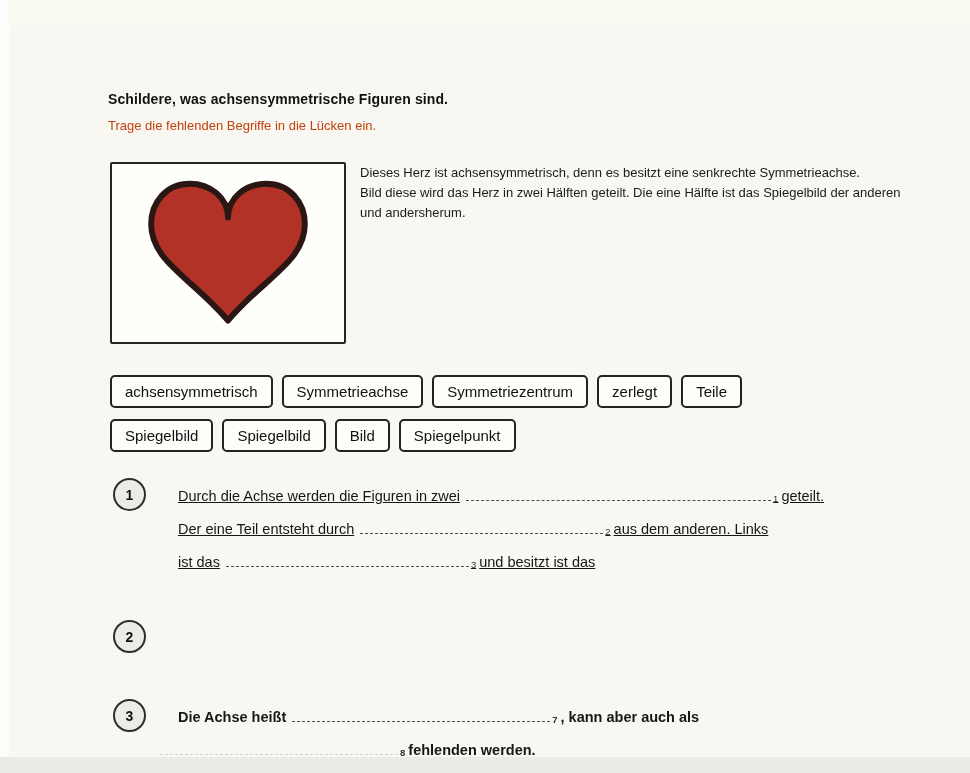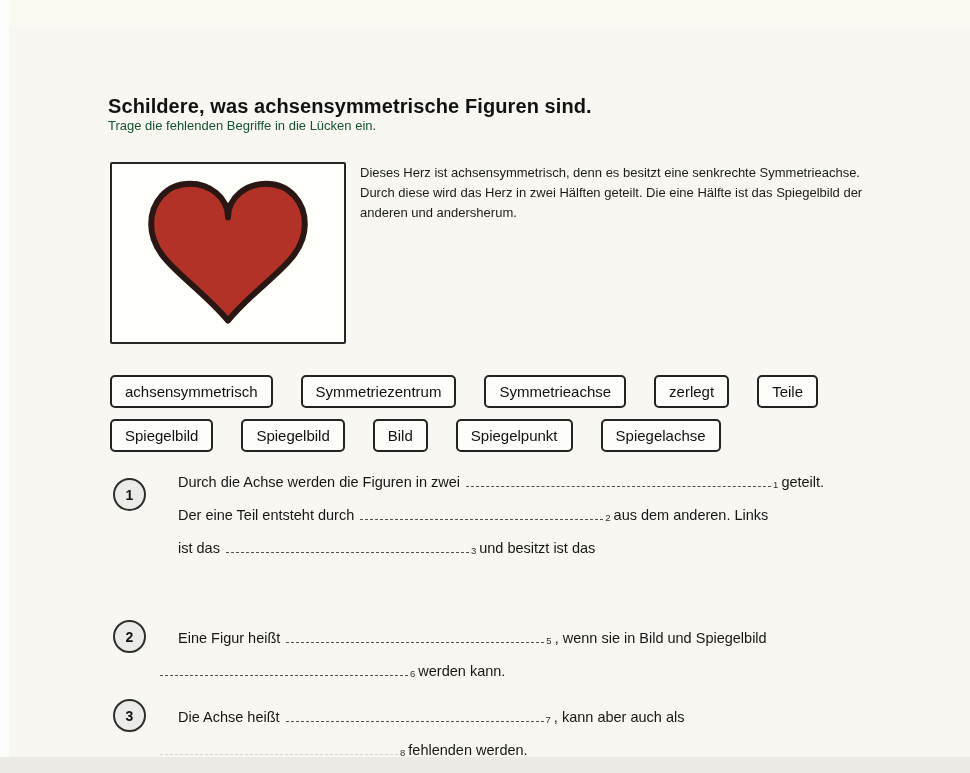--- a/index.html
+++ b/index.html
@@ -8,39 +8,39 @@
     position:relative; width:970px; height:773px;
     background:#f8f7f1; overflow:hidden; color:#1c1c1c;
     font-family:"Liberation Sans", sans-serif;
   }
   .edge-left  { position:absolute; left:0; top:0; width:9px; height:100%; background:#fdfdfc; }
   .band-top   { position:absolute; left:9px; top:0; right:0; height:26px; background:#fafaf3; }
   .band-bottom{ position:absolute; left:0; bottom:0; width:100%; height:16px; background:#eceae4; }
 
   .title {
     position:absolute; left:108px; top:82px;
-    font-size:20px; font-weight:bold; color:#121212; letter-spacing:0.1px;
+    font-size:14px; font-weight:bold; color:#121212; letter-spacing:0.1px;
   }
   .subtitle {
     position:absolute; left:108px; top:118px;
-    font-size:13px; color:#14532d;
+    font-size:13px; color:#c2410c;
   }
 
   .heart-box {
     position:absolute; left:110px; top:162px; width:232px; height:178px;
     background:#fefefb; border:2px solid #262626; border-radius:2px;
     display:flex; align-items:center; justify-content:center;
   }
   .example-text {
     position:absolute; left:360px; top:163px; width:550px;
     font-size:13px; line-height:20px; color:#1b1b1b;
   }
   .example-text p { margin:0; }
 
-  .bank-row { position:absolute; left:110px; display:flex; gap:28px; }
+  .bank-row { position:absolute; left:110px; display:flex; gap:9px; }
   .bank-row.r1 { top:375px; }
   .bank-row.r2 { top:419px; }
   .chip {
     background:#fdfdfa; border:2px solid #232323; border-radius:5px;
     padding:2px 13px; font-size:15px; color:#111;
     height:25px; line-height:25px; white-space:nowrap; cursor:pointer;
   }
 
   .qnum {
     position:absolute; left:113px; width:33px; height:33px;
@@ -76,63 +76,54 @@
   <div class="subtitle">Trage die fehlenden Begriffe in die Lücken ein.</div>
 
   <div class="heart-box">
     <svg width="170" height="152" viewBox="0 0 100 90">
       <path d="M50 24 C50 12, 39 4, 27.5 4 C13.5 4, 4.5 15, 4.5 28 C4.5 50, 29 60, 50 85 C71 60, 95.5 50, 95.5 28 C95.5 15, 86.5 4, 72.5 4 C61 4, 50 12, 50 24 Z" stroke="#2a1713" stroke-width="3.5" stroke-linejoin="round" fill="#b23227"></path>
     </svg>
   </div>
 
   <div class="example-text">
     <p>Dieses Herz ist achsensymmetrisch, denn es besitzt eine senkrechte Symmetrieachse.</p>
-    <p>Durch diese wird das Herz in zwei Hälften geteilt. Die eine Hälfte ist das Spiegelbild der anderen und andersherum.</p>
+    <p>Bild diese wird das Herz in zwei Hälften geteilt. Die eine Hälfte ist das Spiegelbild der anderen und andersherum.</p>
   </div>
 
   <div class="bank-row r1">
     <div class="chip">achsensymmetrisch</div>
+    <div class="chip">Symmetrieachse</div>
     <div class="chip">Symmetriezentrum</div>
-    <div class="chip">Symmetrieachse</div>
     <div class="chip">zerlegt</div>
     <div class="chip">Teile</div>
   </div>
   <div class="bank-row r2">
     <div class="chip">Spiegelbild</div>
     <div class="chip">Spiegelbild</div>
     <div class="chip">Bild</div>
     <div class="chip">Spiegelpunkt</div>
-    <div class="chip">Spiegelachse</div>
   </div>
 
   <div class="qnum" style="top:478px;">1</div>
-  <div class="qtext" style="top:467px;">
+  <div class="qtext" style="top:481px;text-decoration:underline;">
     <div class="qline">
       <span>Durch die Achse werden die Figuren in zwei</span><span class="gap g1"></span><span class="gap-num">1</span><span>geteilt.</span>
     </div>
     <div class="qline">
       <span>Der eine Teil entsteht durch</span><span class="gap g2"></span><span class="gap-num">2</span><span>aus dem anderen. Links</span>
     </div>
     <div class="qline">
       <span>ist das</span><span class="gap g3"></span><span class="gap-num">3</span><span>und besitzt ist das</span>
     </div>
   </div>
 
   <div class="qnum" style="top:620px;">2</div>
-  <div class="qtext" style="top:623px;">
-    <div class="qline">
-      <span>Eine Figur heißt</span><span class="gap g5"></span><span class="gap-num">5</span><span>, wenn sie in Bild und Spiegelbild</span>
-    </div>
-    <div class="qline outdent">
-      <span class="gap g6" style="margin-left:0;"></span><span class="gap-num">6</span><span>werden kann.</span>
-    </div>
-  </div>
 
   <div class="qnum" style="top:699px;">3</div>
-  <div class="qtext" style="top:702px;">
+  <div class="qtext" style="top:702px;font-weight:bold;">
     <div class="qline">
       <span>Die Achse heißt</span><span class="gap g7"></span><span class="gap-num">7</span><span>, kann aber auch als</span>
     </div>
     <div class="qline outdent">
       <span class="gap g8 faint" style="margin-left:0;"></span><span class="gap-num">8</span><span>fehlenden werden.</span>
     </div>
   </div>
 </div>
 
 </body></html>

